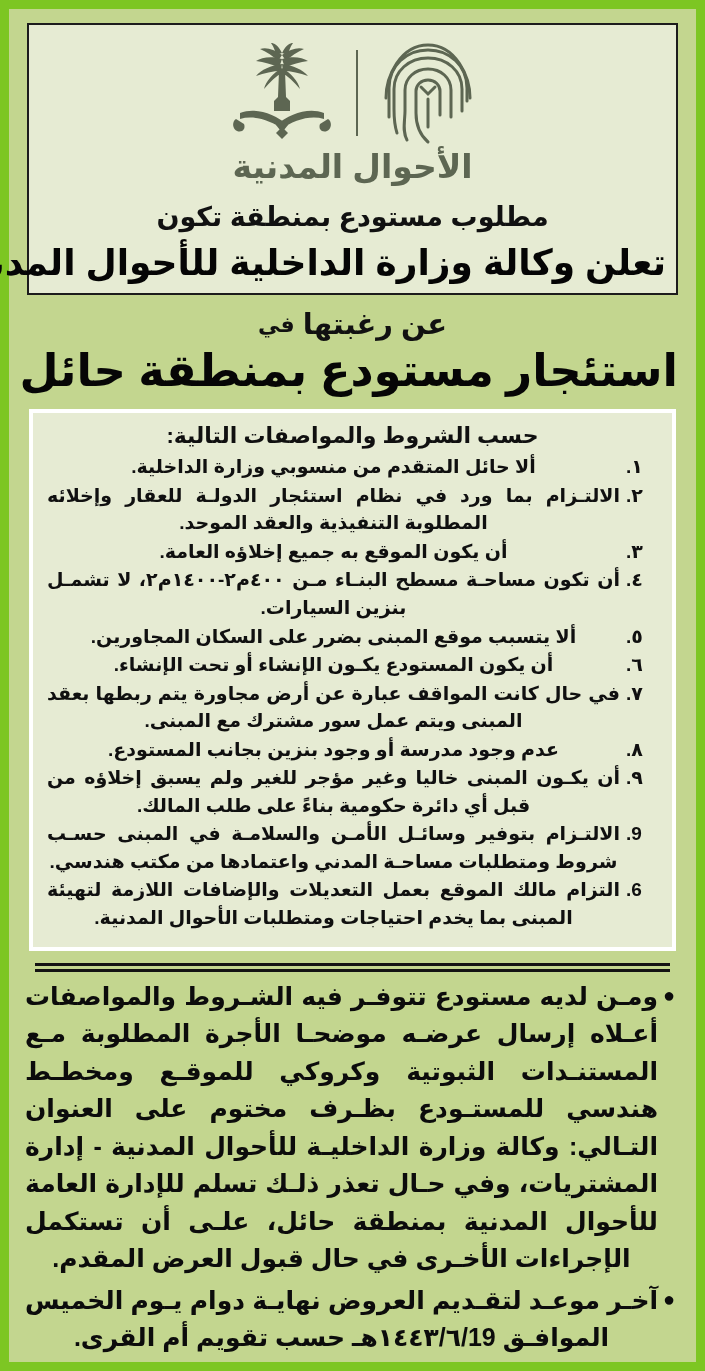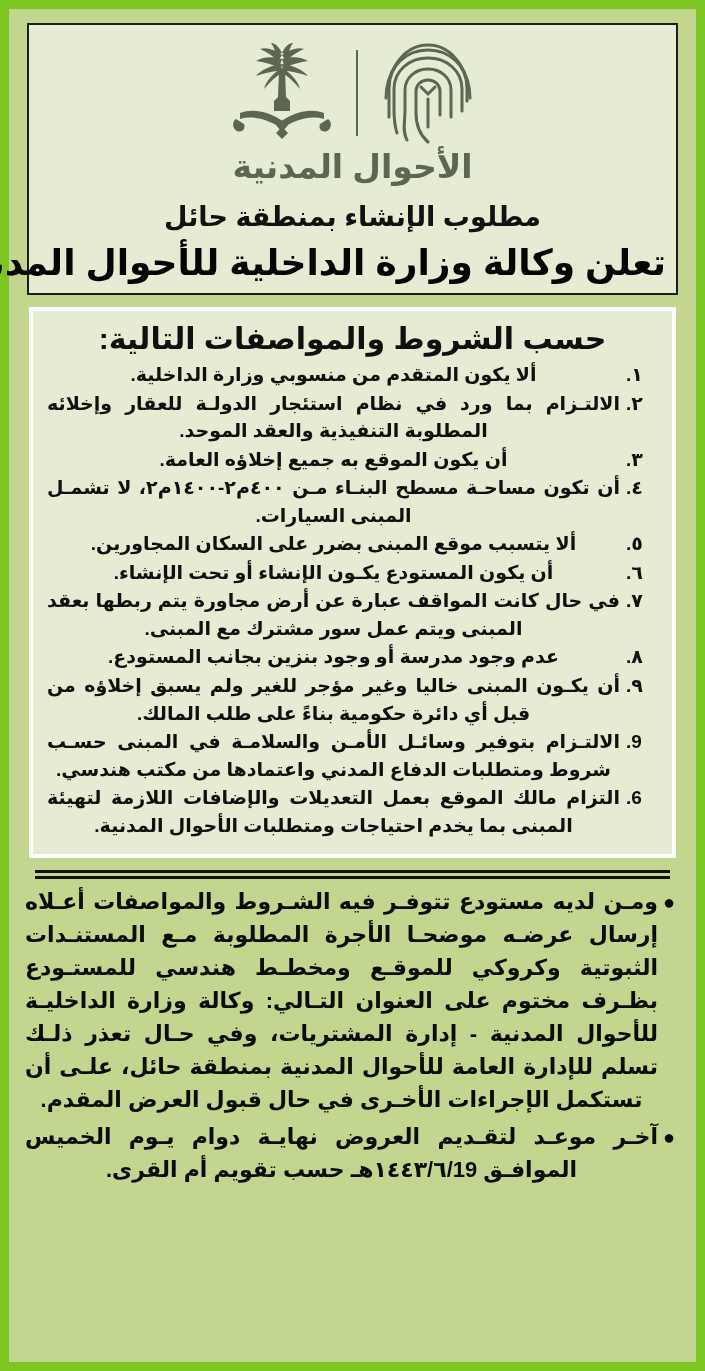--- a/index.html
+++ b/index.html
@@ -114,21 +114,21 @@
 
   
   .conditions-panel {
     margin: 12px 20px 0 20px;
     background: #e6ebd3;
     border: 4px solid #ffffff;
     box-sizing: border-box;
     padding: 10px 14px 14px 14px;
   }
   .conditions-title {
-    font-size: 30px;
+    font-size: 22px;
     font-weight: bold;
     color: #101010;
     text-align: center;
     line-height: 1.2;
     margin-bottom: 4px;
   }
   .cond-list {
     list-style: none;
     margin: 0;
     padding: 0;
@@ -185,21 +185,21 @@
     flex: none;
     width: 22px;
     text-align: center;
     font-size: 20px;
     line-height: 1.5;
     color: #0c0c0c;
     padding-top: 2px;
   }
   .bullet-text {
     flex: 1 1 auto;
-    font-size: 22px;
+    font-size: 25px;
     font-weight: bold;
     color: #0c0c0c;
     line-height: 1.5;
     text-align: justify;
     text-align-last: center;
     letter-spacing: -0.3px;
   }
 </style>
 </head>
 <body>
@@ -249,44 +249,48 @@
               <path d="M6 78 C2 80 2 88 7 90 C12 92 16 88 14 83 Z"></path>
               <path d="M98 78 C102 80 102 88 97 90 C92 92 88 88 90 83 Z"></path>
               <path d="M52 86 L58 92 L52 98 L46 92 Z"></path>
             </g>
           </svg>
         </span>
       </div>
 
       <div class="logo-wordmark">الأحوال المدنية</div>
 
-      <div class="headline-small">مطلوب الإنشاء بمنطقة حائل</div>
+      <div class="headline-small">مطلوب مستودع بمنطقة تكون</div>
 
       <div class="headline-big">تعلن وكالة وزارة الداخلية للأحوال المدنية</div>
     </div>
 
+    <div class="purpose">
+      <div class="purpose-lead"><span>عن رغبتها </span><span class="fi">في</span></div>
+      <div class="purpose-main">استئجار مستودع بمنطقة حائل</div>
+    </div>
 
     <div class="conditions-panel">
       <div class="conditions-title">حسب الشروط والمواصفات التالية:</div>
       <ul class="cond-list">
         <li class="cond-item">
           <span class="cond-num">١.</span>
-          <span class="cond-text">ألا يكون المتقدم من منسوبي وزارة الداخلية.</span>
+          <span class="cond-text">ألا حائل المتقدم من منسوبي وزارة الداخلية.</span>
         </li>
         <li class="cond-item">
           <span class="cond-num">٢.</span>
           <span class="cond-text">الالتـزام بما ورد في نظام استئجار الدولـة للعقار وإخلائه المطلوبة التنفيذية والعقد الموحد.</span>
         </li>
         <li class="cond-item">
           <span class="cond-num">٣.</span>
           <span class="cond-text">أن يكون الموقع به جميع إخلاؤه العامة.</span>
         </li>
         <li class="cond-item">
           <span class="cond-num">٤.</span>
-          <span class="cond-text">أن تكون مساحـة مسطح البنـاء مـن ٤٠٠م٢-١٤٠٠م٢، لا تشمـل المبنى السيارات.</span>
+          <span class="cond-text">أن تكون مساحـة مسطح البنـاء مـن ٤٠٠م٢-١٤٠٠م٢، لا تشمـل بنزين السيارات.</span>
         </li>
         <li class="cond-item">
           <span class="cond-num">٥.</span>
           <span class="cond-text">ألا يتسبب موقع المبنى بضرر على السكان المجاورين.</span>
         </li>
         <li class="cond-item">
           <span class="cond-num">٦.</span>
           <span class="cond-text">أن يكون المستودع يكـون الإنشاء أو تحت الإنشاء.</span>
         </li>
         <li class="cond-item">
@@ -296,21 +300,21 @@
         <li class="cond-item">
           <span class="cond-num">٨.</span>
           <span class="cond-text">عدم وجود مدرسة أو وجود بنزين بجانب المستودع.</span>
         </li>
         <li class="cond-item">
           <span class="cond-num">٩.</span>
           <span class="cond-text">أن يكـون المبنى خاليا وغير مؤجر للغير ولم يسبق إخلاؤه من قبل أي دائرة حكومية بناءً على طلب المالك.</span>
         </li>
         <li class="cond-item">
           <span class="cond-num">9.</span>
-          <span class="cond-text">الالتـزام بتوفير وسائـل الأمـن والسلامـة في المبنى حسـب شروط ومتطلبات الدفاع المدني واعتمادها من مكتب هندسي.</span>
+          <span class="cond-text">الالتـزام بتوفير وسائـل الأمـن والسلامـة في المبنى حسـب شروط ومتطلبات مساحـة المدني واعتمادها من مكتب هندسي.</span>
         </li>
         <li class="cond-item">
           <span class="cond-num">6.</span>
           <span class="cond-text">التزام مالك الموقع بعمل التعديلات والإضافات اللازمة لتهيئة المبنى بما يخدم احتياجات ومتطلبات الأحوال المدنية.</span>
         </li>
       </ul>
     </div>
 
     <div class="divider"></div>
 

